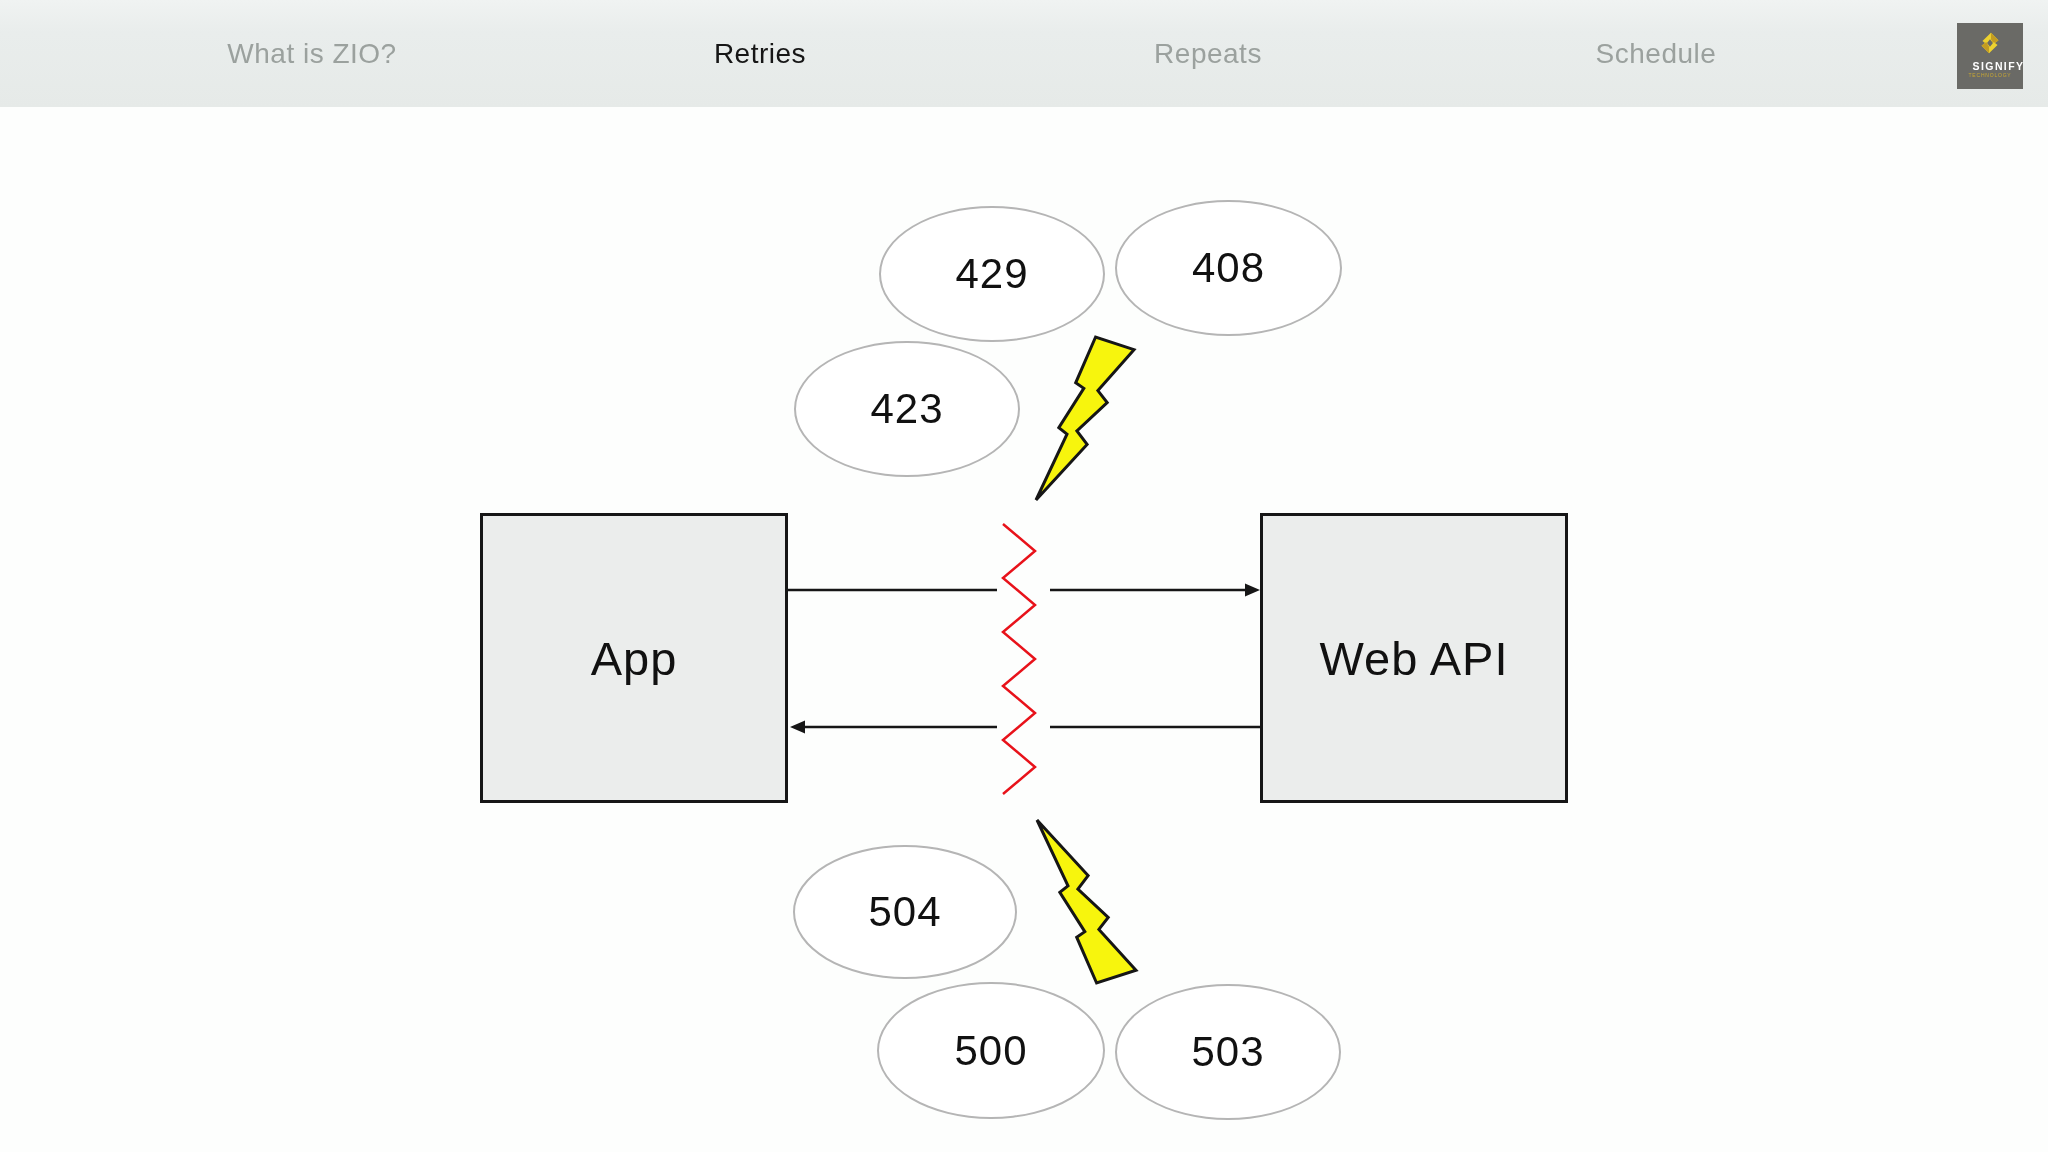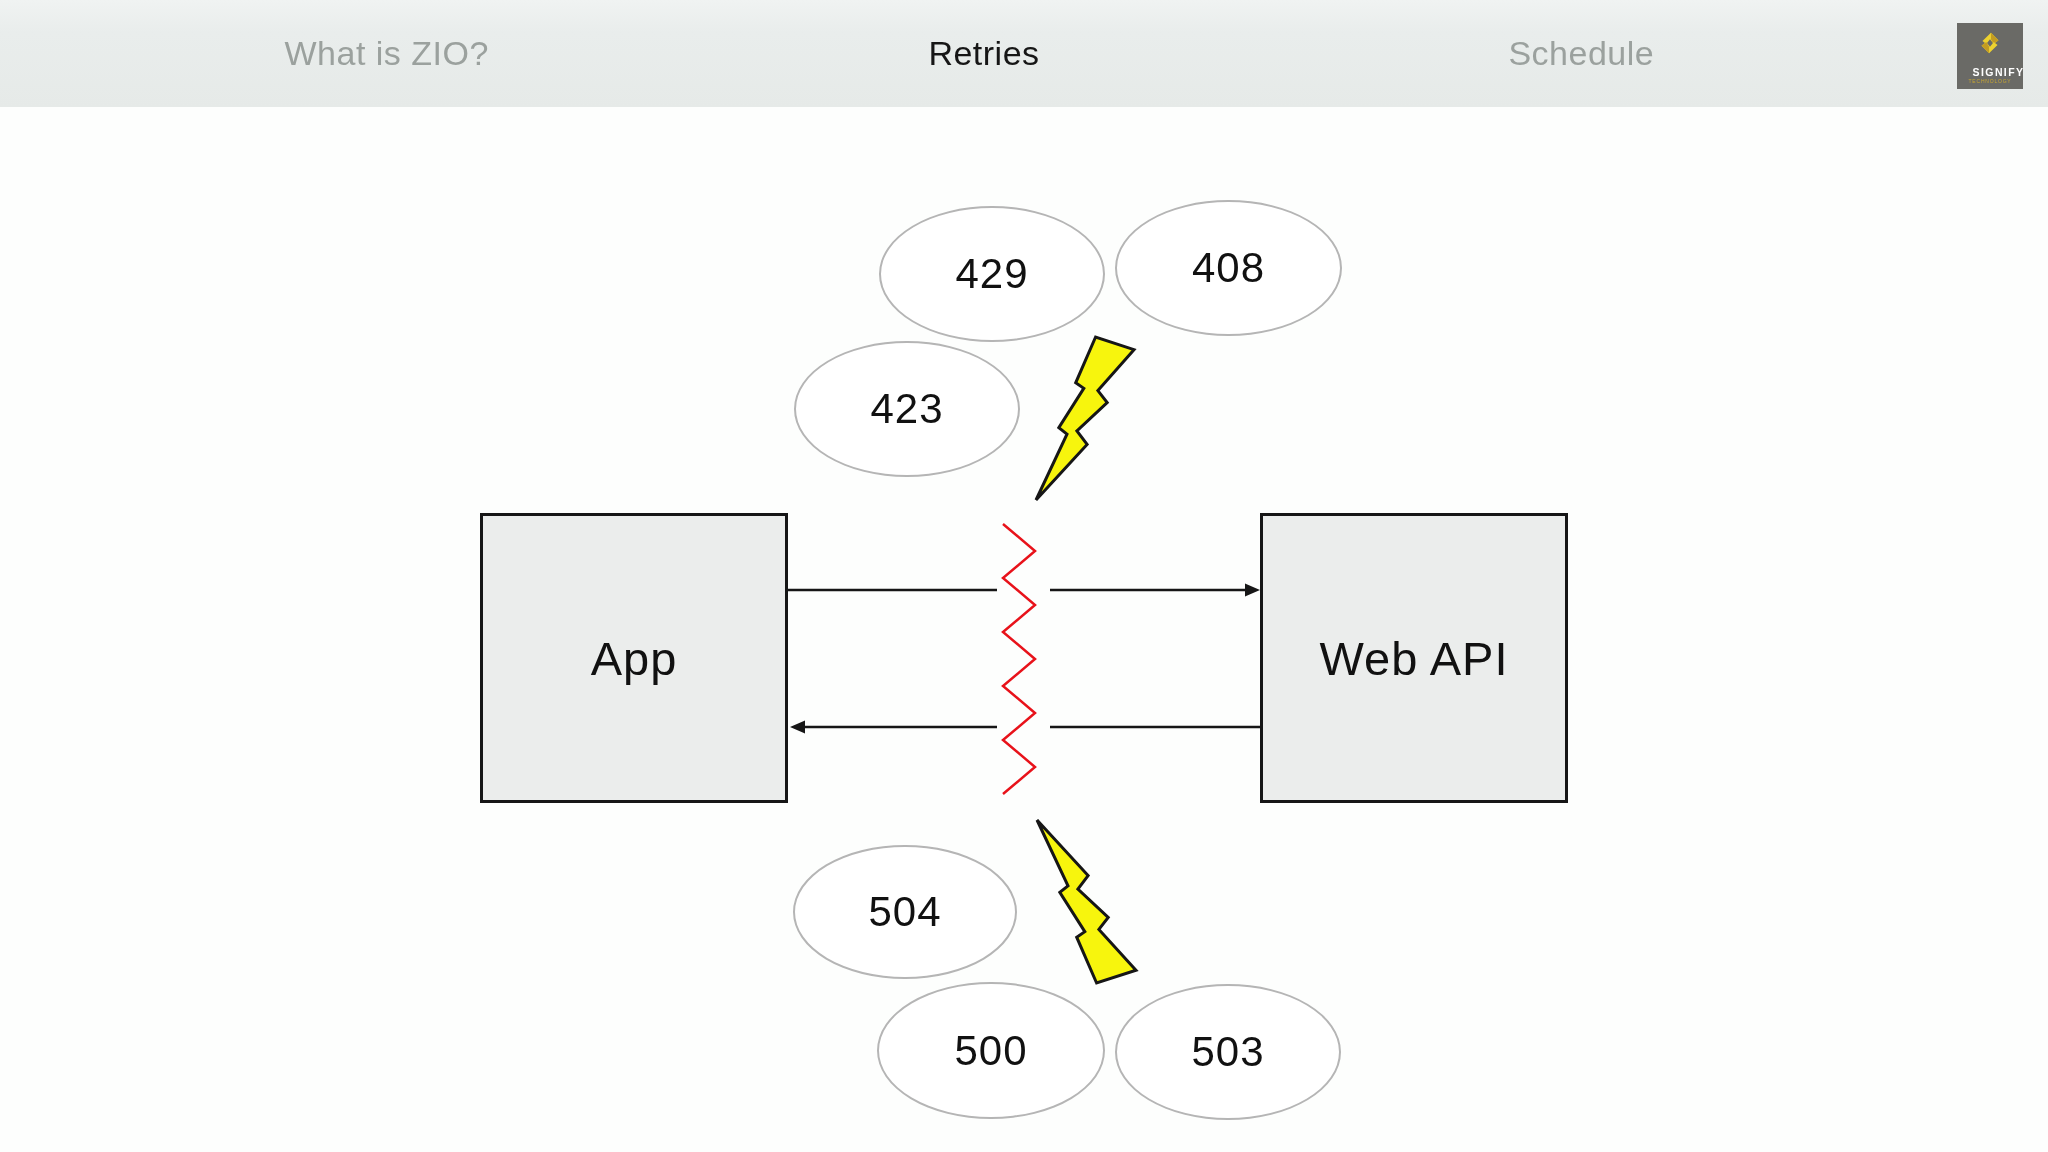--- a/index.html
+++ b/index.html
@@ -18,41 +18,41 @@
     background: linear-gradient(180deg, #f0f3f2 0%, var(--nav-bg, #e9edec) 30%, #e6eae8 100%);
   }
   .nav-items {
     position: absolute; left: 88px; top: 0;
     width: 1792px; height: 107px;
     display: flex;
   }
   .nav-item {
     flex: 1;
     display: flex; align-items: center; justify-content: center;
-    font-size: 34px;
+    font-size: 28px;
     color: var(--nav-inactive, #9ba19e);
     letter-spacing: 0.5px;
     cursor: pointer;
     user-select: none;
   }
   .nav-item.active { color: var(--nav-active, #161616); }
 
   
   .logo {
     position: absolute; left: 1957px; top: 23px;
     width: 66px; height: 66px;
     background: var(--logo-bg, #6a6a66);
     display: flex; flex-direction: column; align-items: center;
     box-sizing: border-box;
   }
   .logo-emblem { margin-top: 4px; width: 40px; height: 32px; }
   .logo-name {
     color: #ffffff; font-weight: bold;
     font-size: 10.5px; letter-spacing: 1.4px;
-    line-height: 12px; margin-top: 7px; padding-left: 17px;
+    line-height: 12px; margin-top: 1px; padding-left: 17px;
   }
   .logo-subtitle {
     color: var(--logo-gold, #c9a832);
     font-size: 5px; letter-spacing: 0.8px;
     line-height: 7px;
   }
 
   
   .box {
     position: absolute;
@@ -100,20 +100,21 @@
     stroke: #161616; stroke-width: 3; stroke-linejoin: miter;
   }
 </style>
 </head>
 <body>
 
 <div class="navbar">
   <div class="nav-items">
     <div class="nav-item">What is ZIO?</div>
     <div class="nav-item active">Retries</div>
+    <div class="nav-item">Repeats</div>
     <div class="nav-item">Schedule</div>
   </div>
 
   <div class="logo">
     <svg class="logo-emblem" viewBox="0 0 40 34">
       <polygon points="12,15 21,6 29,14 24,18 20,13 16,18" fill="#edd22f"></polygon>
       <polygon points="21,6 29,14 24,18 21,13" fill="#c39c22"></polygon>
       <polygon points="28,19 19,28 11,20 16,16 20,21 24,16" fill="#edd22f"></polygon>
       <polygon points="19,28 11,20 16,16 19,21" fill="#c39c22"></polygon>
     </svg>

